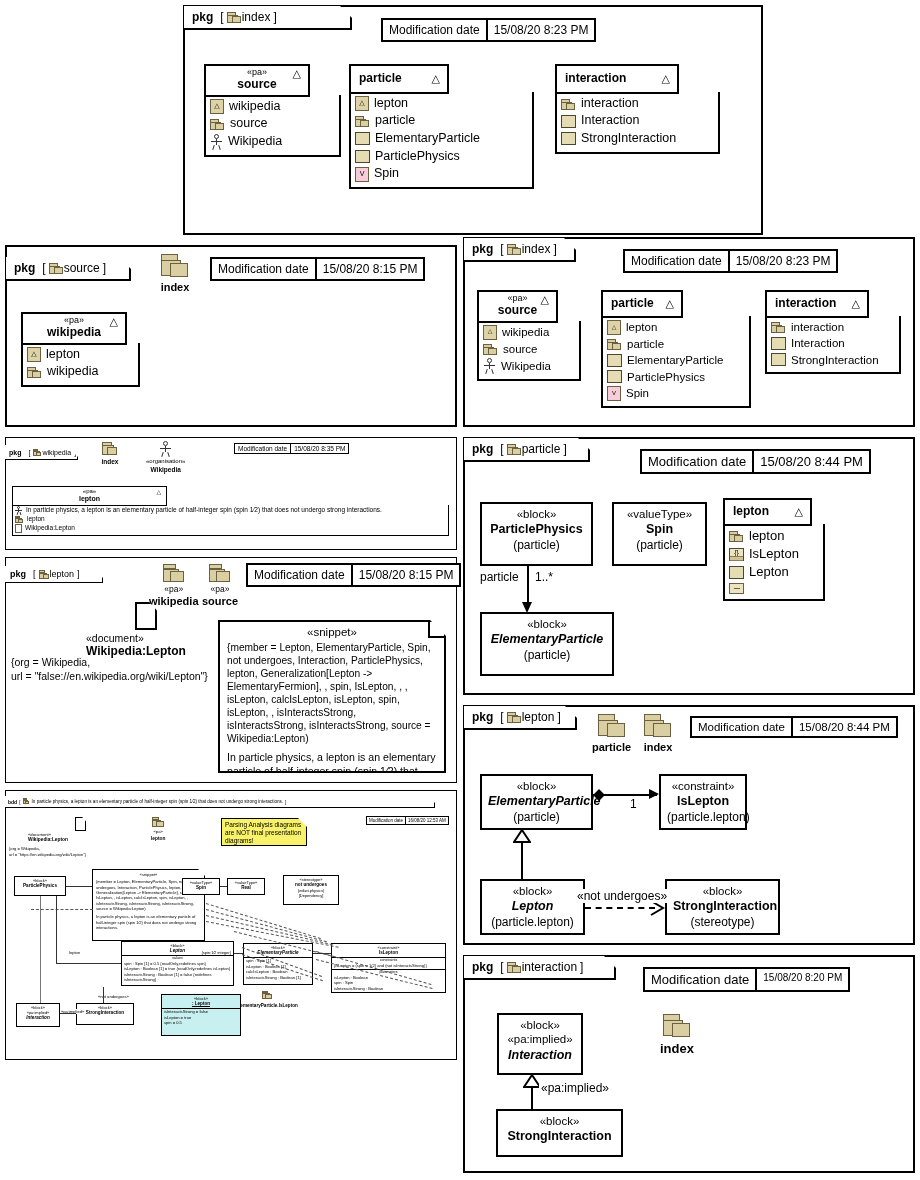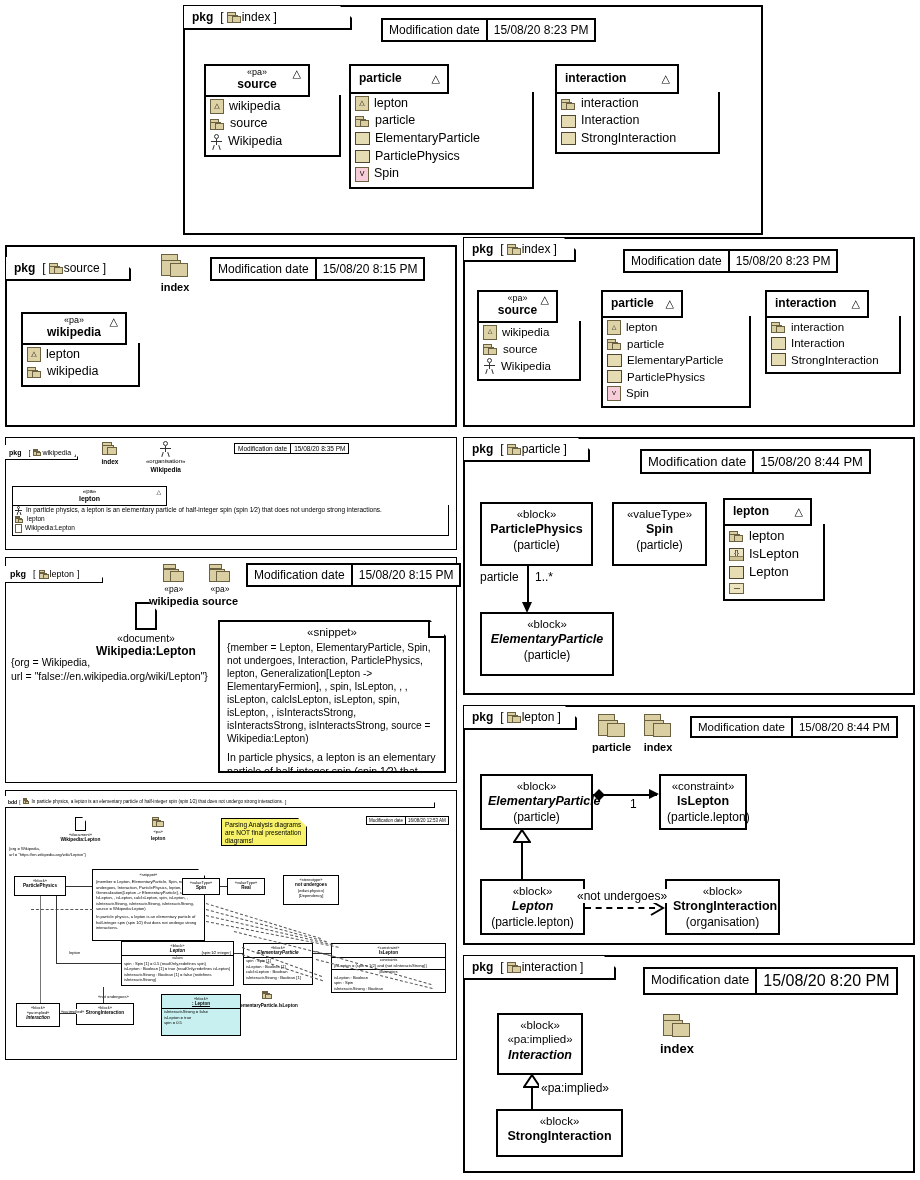--- a/index.html
+++ b/index.html
@@ -100,21 +100,21 @@
         background:transparent;}
   .note .hd{text-align:center;font-size:11.5px;margin-bottom:3px;}
   .note p{margin:0 0 6px 0;font-size:11.5px;line-height:1.28;}
   .note p:last-child{margin-bottom:0;}
 
   .ynote{position:absolute;background:#f7f26a;border:1px solid #000;box-sizing:border-box;
          padding:2px 3px;font-size:6.5px;line-height:1.25;
          clip-path:polygon(0 0, calc(100% - 9px) 0, 100% 9px, 100% 100%, 0 100%);}
 
   
-  .docsheet{position:absolute;text-align:center;}
+  .docsheet{position:absolute;text-align:left;}
   .docsheet .pg{width:22px;height:28px;margin:0 auto;background:#fff;border:2.5px solid #000;
        box-sizing:border-box;clip-path:polygon(0 0, 65% 0, 100% 30%, 100% 100%, 0 100%);}
   .docsheet .st{font-size:10.5px;margin-top:2px;}
   .docsheet .nm{font-size:12px;font-weight:bold;}
 
   
   .ln{position:absolute;background:#000;}
   .lnv{width:2px;}
   .lnh{height:2px;}
   .dashh{position:absolute;height:0;border-top:2px dashed #000;}
@@ -659,21 +659,21 @@
 
   <div class="box" style="left:15px;top:172px;width:105px;height:56px;">
     <div class="st">«block»</div>
     <div class="nm it">Lepton</div>
     <div class="sub">(particle.lepton)</div>
   </div>
 
   <div class="box" style="left:200px;top:172px;width:115px;height:56px;">
     <div class="st">«block»</div>
     <div class="nm">StrongInteraction</div>
-    <div class="sub">(organisation)</div>
+    <div class="sub">(stereotype)</div>
   </div>
 
   <div class="ln lnv" style="left:56px;top:134px;height:38px;"></div>
   <div style="position:absolute;left:49px;top:123px;width:0;height:0;border-left:7px solid transparent;border-right:7px solid transparent;border-bottom:12px solid #fff;filter:drop-shadow(0 0 0 #000);"></div>
   <svg width="18" height="14" style="position:absolute;left:48px;top:122px;">
     <polygon points="9,1 17,13 1,13" fill="#fff" stroke="#000" stroke-width="2"></polygon>
   </svg>
 
   <div class="dashh" style="left:120px;top:200px;width:70px;"></div>
   <div style="position:absolute;left:186px;top:193px;width:0;height:0;border-top:7px solid transparent;border-bottom:7px solid transparent;border-left:12px solid transparent;"></div>
@@ -691,21 +691,21 @@
         <i class="a"></i>
         <i class="b"></i>
         <i class="c"></i>
       </span>
     <span class="nm">interaction</span>
     <span class="br">]</span>
   </div>
 
   <div class="moddate" style="left:178px;top:10px;">
     <div style="font-size:13px;">Modification date</div>
-    <div style="font-size:16px;">15/08/20 8:20 PM</div>
+    <div style="font-size:10px;">15/08/20 8:20 PM</div>
   </div>
 
   <div class="folder" style="left:195px;top:55px;">
     <div class="fi">
         <i class="a"></i>
         <i class="b"></i>
         <i class="c"></i>
       </div>
     <div class="lb" style="font-size:13px;">index</div>
   </div>

